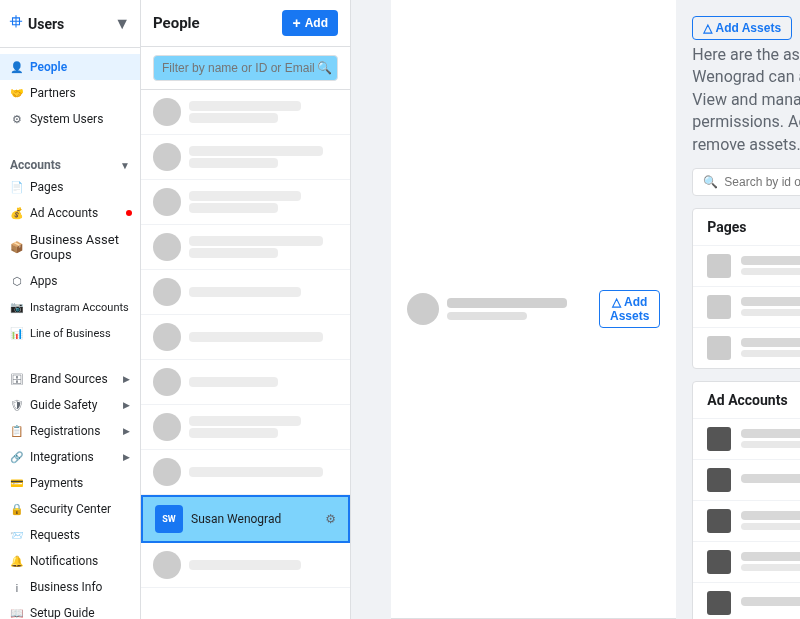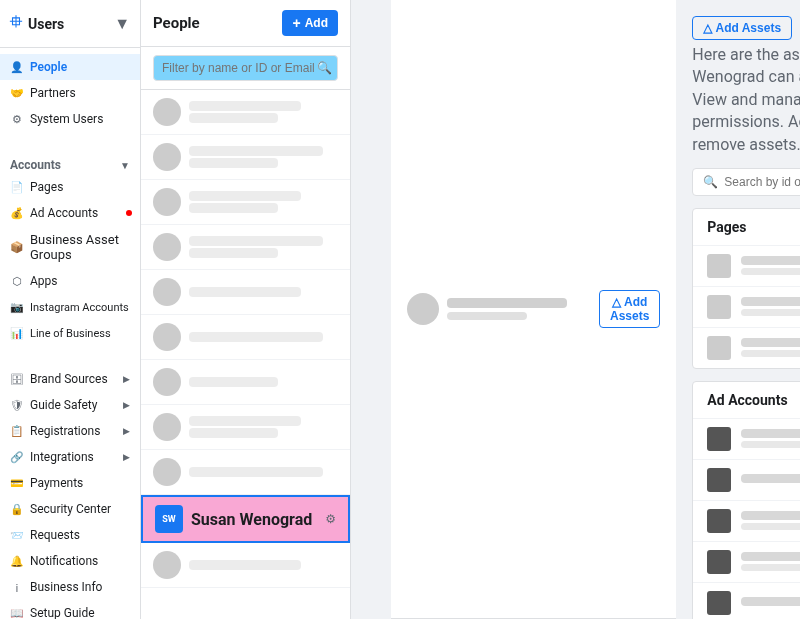--- a/index.html
+++ b/index.html
@@ -31,25 +31,25 @@
     .middle-header-title { font-weight: 700; font-size: 15px; }
     .add-button { background: #1877f2; color: #fff; border: none; border-radius: 4px; padding: 5px 10px; font-size: 12px; font-weight: 600; cursor: pointer; display: flex; align-items: center; gap: 4px; }
     .add-button .plus { font-size: 14px; }
 
     .search-bar { padding: 8px 12px; border-bottom: 1px solid #dddfe2; position: relative; }
     .search-bar input { width: 100%; border: 1px solid #dddfe2; border-radius: 4px; padding: 5px 8px; font-size: 12px; color: #606770; outline: none; background: #7dd3fc; }
     .search-bar .search-icon { position: absolute; right: 18px; top: 50%; transform: translateY(-50%); color: #606770; font-size: 12px; }
 
     .people-list { flex: 1; overflow-y: auto; }
     .people-item { display: flex; align-items: center; padding: 8px 12px; cursor: pointer; border-bottom: 1px solid #f0f2f5; }
-    .people-item.selected { background: #f9a8d4; border: 2px solid #1877f2; }
+    .people-item.selected { background: #7dd3fc; border: 2px solid #1877f2; }
     .people-avatar { width: 28px; height: 28px; border-radius: 50%; background: #ccc; margin-right: 8px; flex-shrink: 0; }
     .people-avatar.sw { background: #1877f2; color: #fff; font-size: 9px; font-weight: 700; display: flex; align-items: center; justify-content: center; border-radius: 4px; }
     .people-info { flex: 1; overflow: hidden; }
-    .people-name { font-size: 16px; font-weight: 700; white-space: nowrap; overflow: hidden; text-overflow: ellipsis; }
+    .people-name { font-size: 12px; font-weight: 400; white-space: nowrap; overflow: hidden; text-overflow: ellipsis; }
     .people-check { color: #606770; font-size: 12px; margin-left: 4px; }
     .blurred-bar { height: 10px; background: #e0e0e0; border-radius: 4px; margin: 2px 0; opacity: 0.6; }
     .blurred-bar.short { width: 60%; }
     .blurred-bar.medium { width: 75%; }
     .blurred-bar.long { width: 90%; }
 
     
     .right-panel { flex: 1; background: #f0f2f5; display: flex; flex-direction: row; height: 100%; overflow-y: auto; padding-left: 40px; }
     .right-top-bar { background: #fff; padding: 8px 16px; border-bottom: 1px solid #dddfe2; display: flex; align-items: center; gap: 8px; }
     .right-top-avatar { width: 32px; height: 32px; border-radius: 50%; background: #ccc; }

